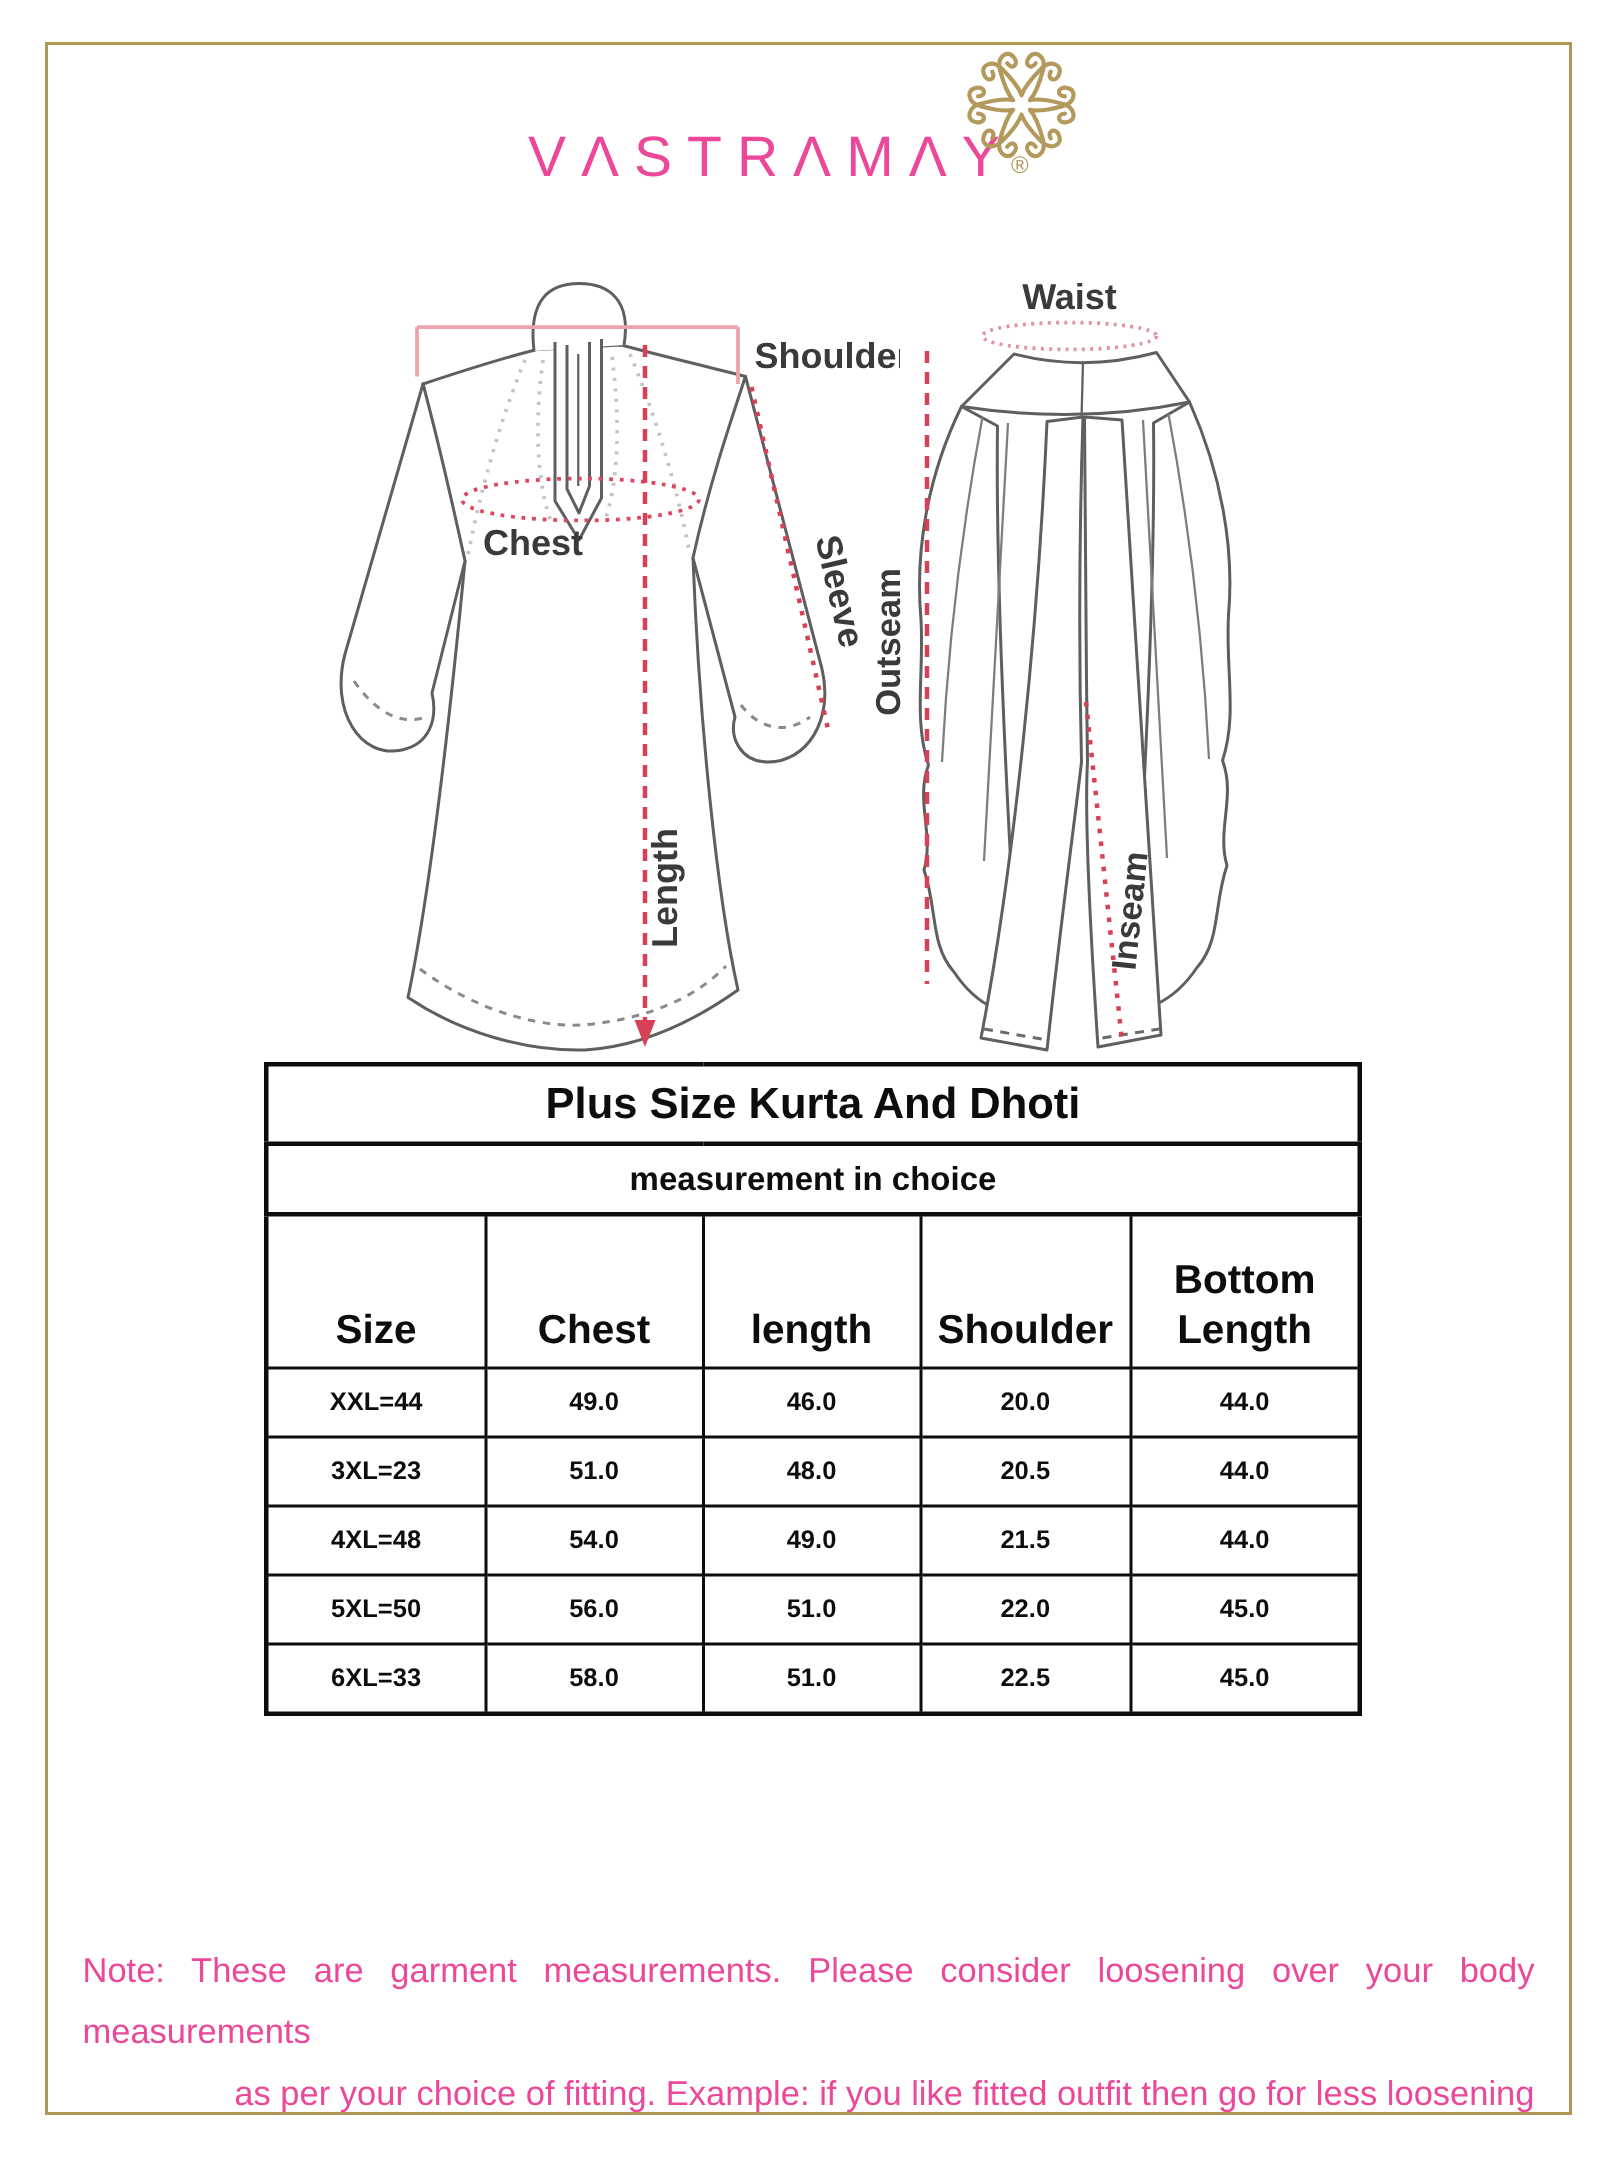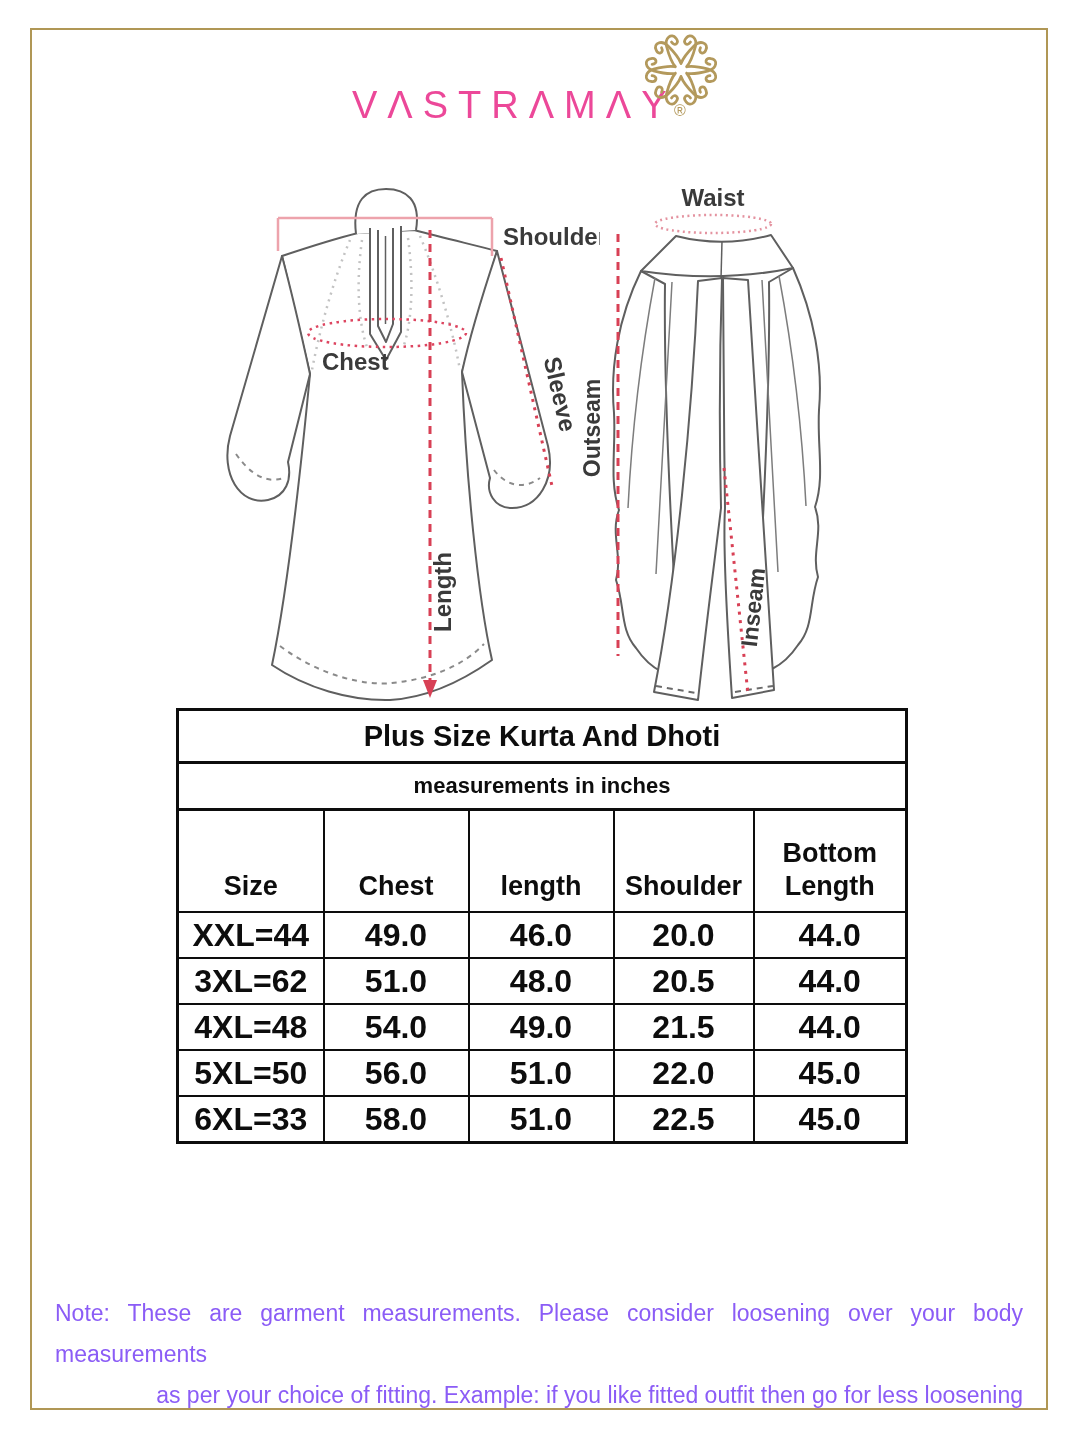--- a/index.html
+++ b/index.html
@@ -20,24 +20,24 @@
   
   .chart{position:absolute;left:176px;top:708px;width:729px;border-collapse:collapse;
          table-layout:fixed;color:#0d0d0d;}
   .chart th,.chart td{border:2px solid #0d0d0d;text-align:center;font-weight:bold;
          padding:0;overflow:hidden;}
   .chart{border:3px solid #0d0d0d;}
   .chart .title-row th{font-size:29px;height:50px;border-bottom-width:3px;}
   .chart .sub-row th{font-size:22px;height:44px;border-bottom-width:3px;}
   .chart .col-row th{font-size:27px;height:92px;vertical-align:bottom;
                      padding-bottom:8px;line-height:33px;}
-  .chart td{font-size:32px;height:44px;}
+  .chart td{font-size:17px;height:44px;}
   
   .note{position:absolute;left:55px;top:1293px;width:968px;font-size:23px;
-        line-height:41px;color:#8b5cf6;}
+        line-height:41px;color:#ec4899;}
   .note .l1{display:block;text-align:justify;text-align-last:justify;}
   .note .l2{display:block;text-align:right;}
 </style>
 </head>
 <body>
 
 <div class="page">
 
   <div class="frame"></div>
 
@@ -141,42 +141,42 @@
         <col style="width:145px">
         <col style="width:145px">
       <col style="width:140px">
         <col style="width:153px">
     </colgroup>
     <thead>
       <tr class="title-row">
         <th colspan="5">Plus Size Kurta And Dhoti</th>
       </tr>
       <tr class="sub-row">
-        <th colspan="5">measurements in inches</th>
+        <th colspan="5">measurement in choice</th>
       </tr>
       <tr class="col-row">
         <th>Size</th>
         <th>Chest</th>
         <th>length</th>
         <th>Shoulder</th>
         <th>Bottom Length</th>
       </tr>
     </thead>
     <tbody>
 
         <tr>
           <td>XXL=44</td>
           <td>49.0</td>
           <td>46.0</td>
           <td>20.0</td>
           <td>44.0</td>
         </tr>
 
         <tr>
-          <td>3XL=62</td>
+          <td>3XL=23</td>
           <td>51.0</td>
           <td>48.0</td>
           <td>20.5</td>
           <td>44.0</td>
         </tr>
 
         <tr>
           <td>4XL=48</td>
           <td>54.0</td>
           <td>49.0</td>

